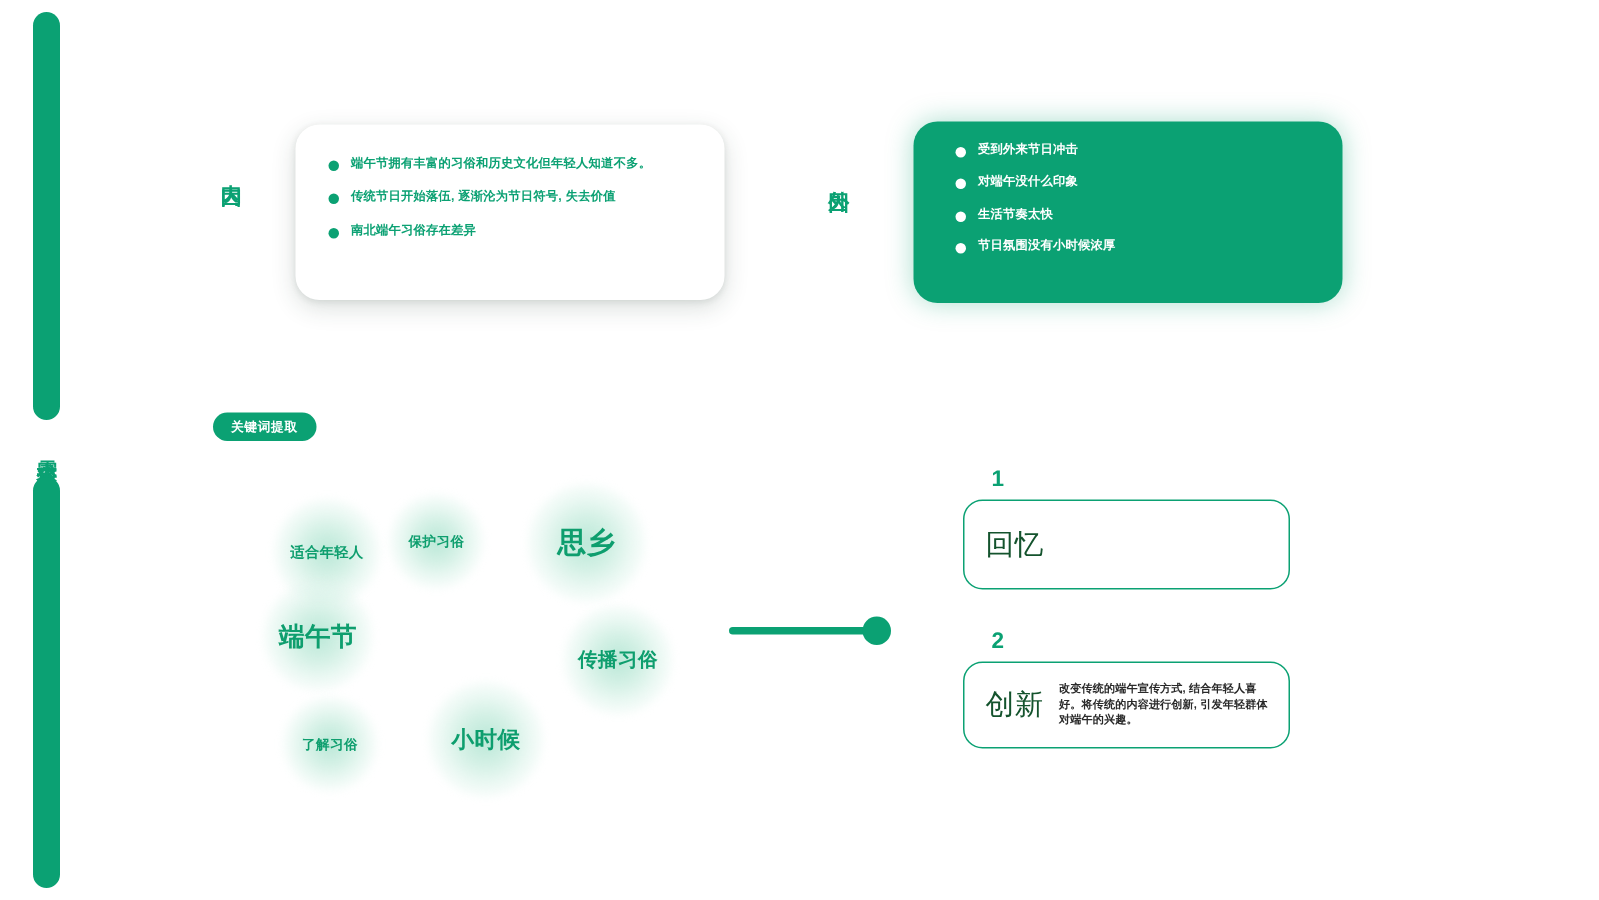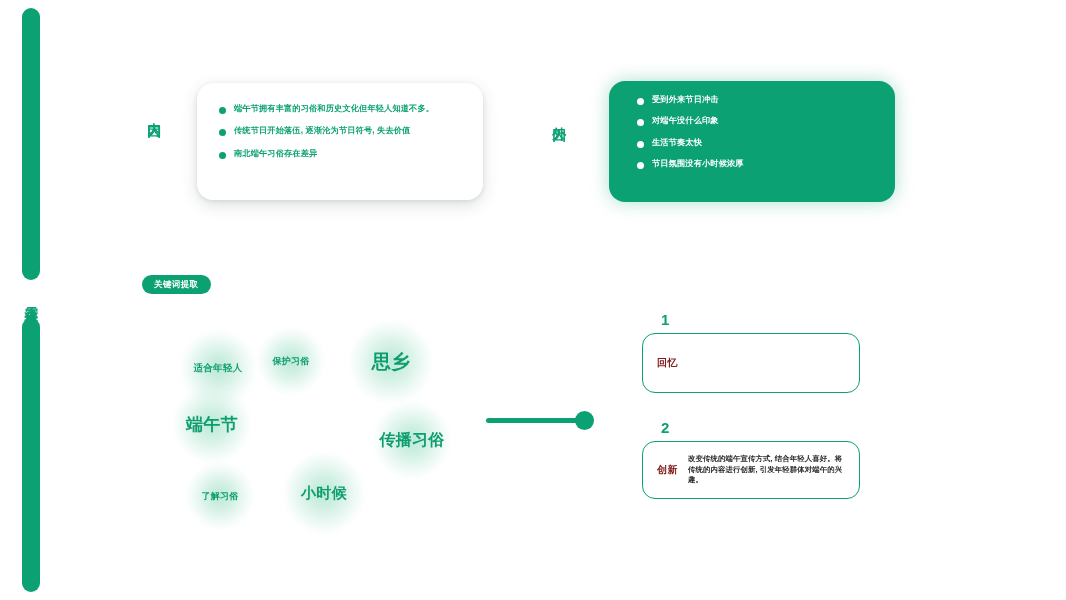--- a/index.html
+++ b/index.html
@@ -204,23 +204,23 @@
     left: 14px;
     color: #0BA173;
     font-size: 15px;
     font-weight: 700;
     background: #ffffff;
     padding: 0 4px;
     line-height: 1;
   }
 
   .sol-title {
-    color: #7f1d1d;
-    font-size: 10px;
-    font-weight: 700;
+    color: #14532d;
+    font-size: 19px;
+    font-weight: 400;
     white-space: nowrap;
     letter-spacing: 0.5px;
     flex: 0 0 auto;
     margin-right: 10px;
   }
   .sol-body {
     color: #2A2A2A;
     font-size: 7.4px;
     line-height: 1.45;
     font-weight: 600;
@@ -286,21 +286,21 @@
       <div class="bubble" style="left: 352px; top: 323px; width: 78px; height: 78px;">
         <div class="glow"></div>
         <span class="kw" style="font-size: 19px;">思乡</span>
       </div>
       <div class="bubble" style="left: 176px; top: 388px; width: 72px; height: 72px;">
         <div class="glow"></div>
         <span class="kw" style="font-size: 17px;">端午节</span>
       </div>
       <div class="bubble" style="left: 376px; top: 404px; width: 72px; height: 72px;">
         <div class="glow"></div>
-        <span class="kw" style="font-size: 16px;">传播习俗</span>
+        <span class="kw" style="font-size: 13px;">传播习俗</span>
       </div>
       <div class="bubble" style="left: 189px; top: 465px; width: 62px; height: 62px;">
         <div class="glow"></div>
         <span class="kw" style="font-size: 9px;">了解习俗</span>
       </div>
       <div class="bubble" style="left: 286px; top: 455px; width: 76px; height: 76px;">
         <div class="glow"></div>
         <span class="kw" style="font-size: 15px;">小时候</span>
       </div>
     </div>

